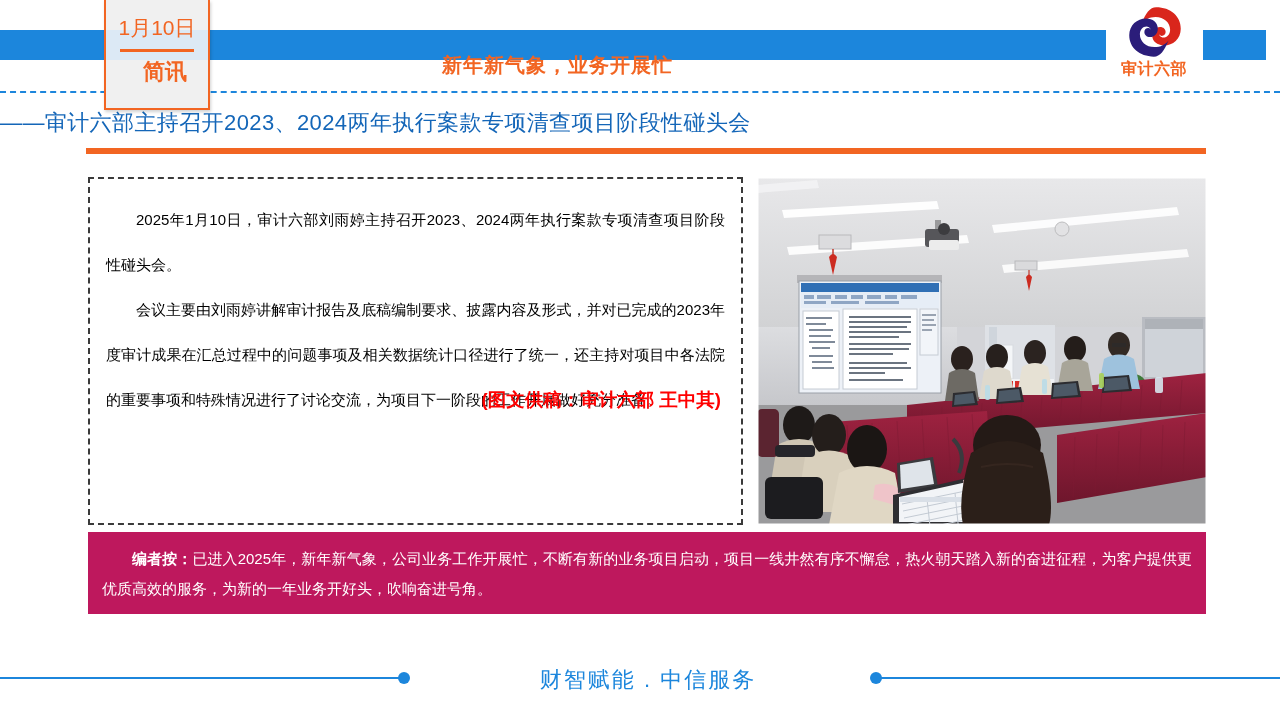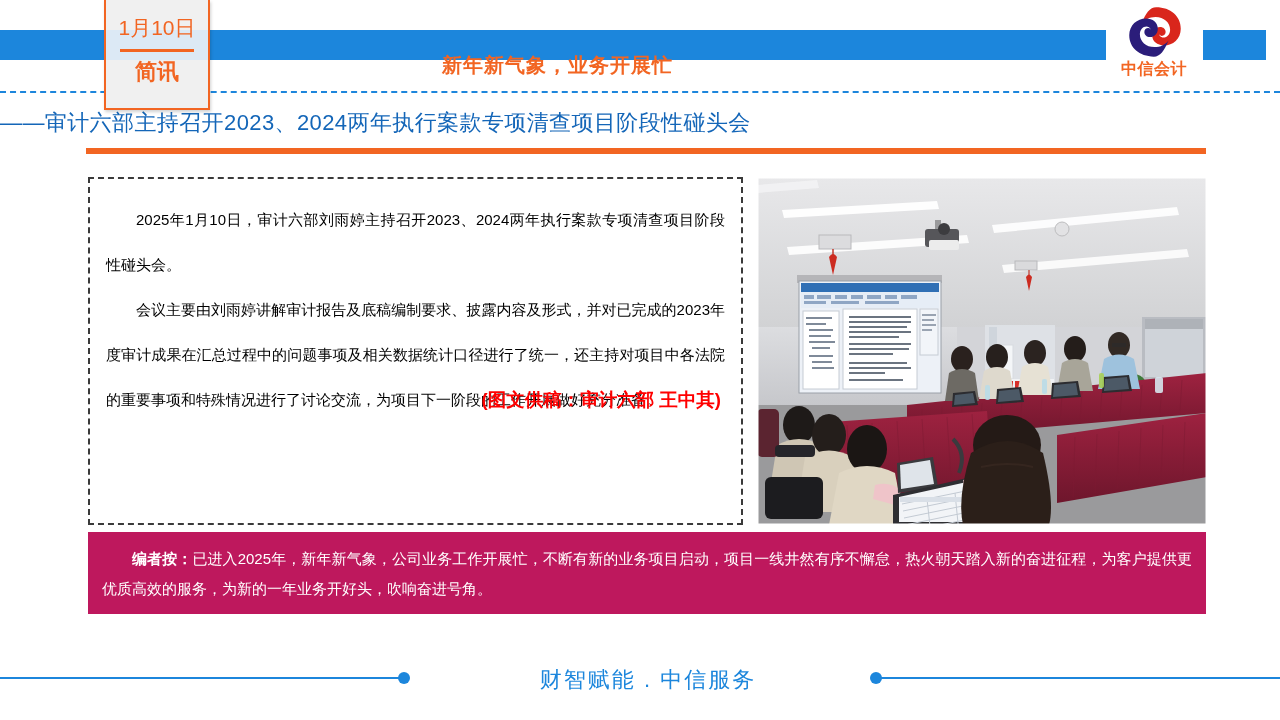--- a/index.html
+++ b/index.html
@@ -45,21 +45,21 @@
     color:#F26522;
     font-size:21px;
     line-height:26px;
     letter-spacing:0px;
   }
   .date-rule {
     position:absolute; left:14px; top:49px; width:74px; height:3px;
     background:#F26522;
   }
   .brief-text {
-    position:absolute; left:0; top:58px; width:102px;
+    position:absolute; left:8px; top:58px; width:102px;
     text-align:center;
     color:#F26522;
     font-size:22px;
     font-weight:bold;
     line-height:28px;
   }
 
   
   .logo-wrap {
     position:absolute; left:1112px; top:4px; width:84px; height:86px;
@@ -184,21 +184,21 @@
 
   <div class="logo-wrap">
     <div class="logo-mark">
       <svg viewBox="0 0 100 100" width="58" height="56" xmlns="http://www.w3.org/2000/svg">
         <path d="M52 6 C78 6 96 22 96 44 C96 62 82 74 66 74 C54 74 45 67 45 56 C45 47 51 41 59 41 C65 41 69 45 69 50 C69 54 66 57 62 57 C59 57 57 55 57 52
                  C57 56 60 60 65 60 C72 60 77 54 77 46 C77 33 66 23 51 23 C40 23 31 28 26 35 C33 17 41 6 52 6 Z" fill="#D9261C"></path>
         <path d="M48 94 C22 94 4 78 4 56 C4 38 18 26 34 26 C46 26 55 33 55 44 C55 53 49 59 41 59 C35 59 31 55 31 50 C31 46 34 43 38 43
                  C41 43 43 45 43 48 C43 44 40 40 35 40 C28 40 23 46 23 54 C23 67 34 77 49 77 C60 77 69 72 74 65 C67 83 59 94 48 94 Z" fill="#2B1D7A"></path>
       </svg>
     </div>
-    <div class="logo-text">中信会计</div>
+    <div class="logo-text">审计六部</div>
   </div>
 
   <div class="main-title">新年新气象，业务开展忙</div>
 </div>
 
 <div class="sub-title">——审计六部主持召开2023、2024两年执行案款专项清查项目阶段性碰头会</div>
 <div class="orange-rule"></div>
 
 <div class="content-box">
   <p class="para">2025年1月10日，审计六部刘雨婷主持召开2023、2024两年执行案款专项清查项目阶段性碰头会。</p>

